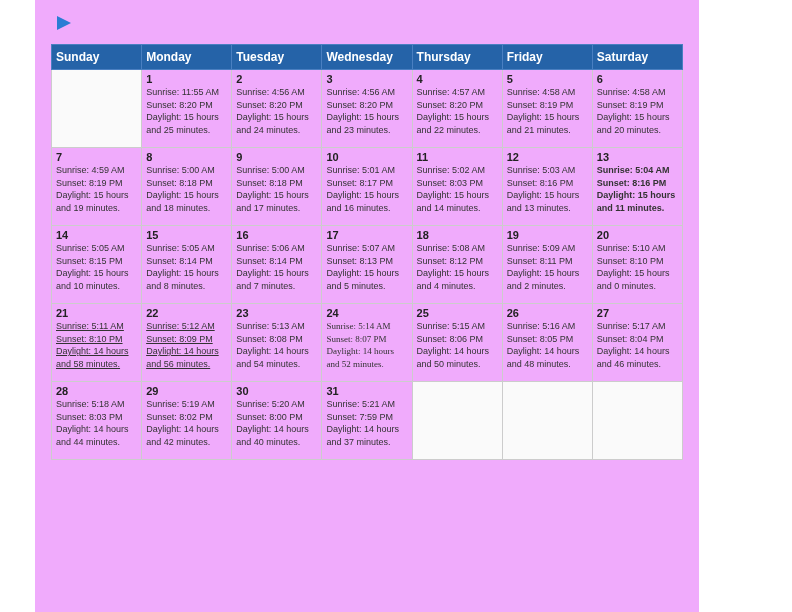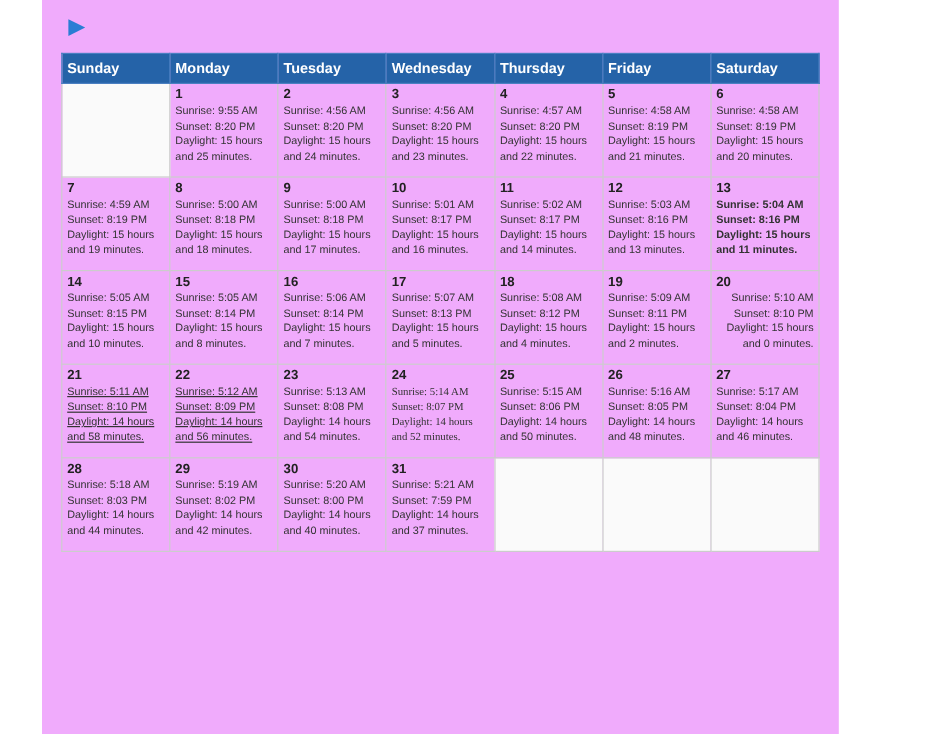--- a/index.html
+++ b/index.html
@@ -129,21 +129,21 @@
           <th>Thursday</th>
           <th>Friday</th>
           <th>Saturday</th>
         </tr>
     </thead>
     <tbody id="calendar-body">
     <tr>
           <td class="empty-cell"></td>
           <td>
             <span class="day-num">1</span>
-            <div class="day-info" style="white-space: pre-line;">Sunrise: 9:55 AM
+            <div class="day-info" style="white-space: pre-line;">Sunrise: 11:55 AM
 Sunset: 8:20 PM
 Daylight: 15 hours
 and 25 minutes.</div>
           </td>
           <td>
             <span class="day-num">2</span>
             <div class="day-info" style="white-space: pre-line;">Sunrise: 4:56 AM
 Sunset: 8:20 PM
 Daylight: 15 hours
 and 24 minutes.</div>
@@ -202,21 +202,21 @@
           <td>
             <span class="day-num">10</span>
             <div class="day-info" style="white-space: pre-line;">Sunrise: 5:01 AM
 Sunset: 8:17 PM
 Daylight: 15 hours
 and 16 minutes.</div>
           </td>
           <td>
             <span class="day-num">11</span>
             <div class="day-info" style="white-space: pre-line;">Sunrise: 5:02 AM
-Sunset: 8:17 PM
+Sunset: 8:03 PM
 Daylight: 15 hours
 and 14 minutes.</div>
           </td>
           <td>
             <span class="day-num">12</span>
             <div class="day-info" style="white-space: pre-line;">Sunrise: 5:03 AM
 Sunset: 8:16 PM
 Daylight: 15 hours
 and 13 minutes.</div>
           </td>
@@ -266,21 +266,21 @@
           </td>
           <td>
             <span class="day-num">19</span>
             <div class="day-info" style="white-space: pre-line;">Sunrise: 5:09 AM
 Sunset: 8:11 PM
 Daylight: 15 hours
 and 2 minutes.</div>
           </td>
           <td>
             <span class="day-num">20</span>
-            <div class="day-info" style="white-space: pre-line; text-align: right;">Sunrise: 5:10 AM
+            <div class="day-info" style="white-space: pre-line;">Sunrise: 5:10 AM
 Sunset: 8:10 PM
 Daylight: 15 hours
 and 0 minutes.</div>
           </td>
         </tr>
         <tr>
           <td>
             <span class="day-num">21</span>
             <div class="day-info" style="white-space: pre-line; text-decoration: underline;">Sunrise: 5:11 AM
 Sunset: 8:10 PM

